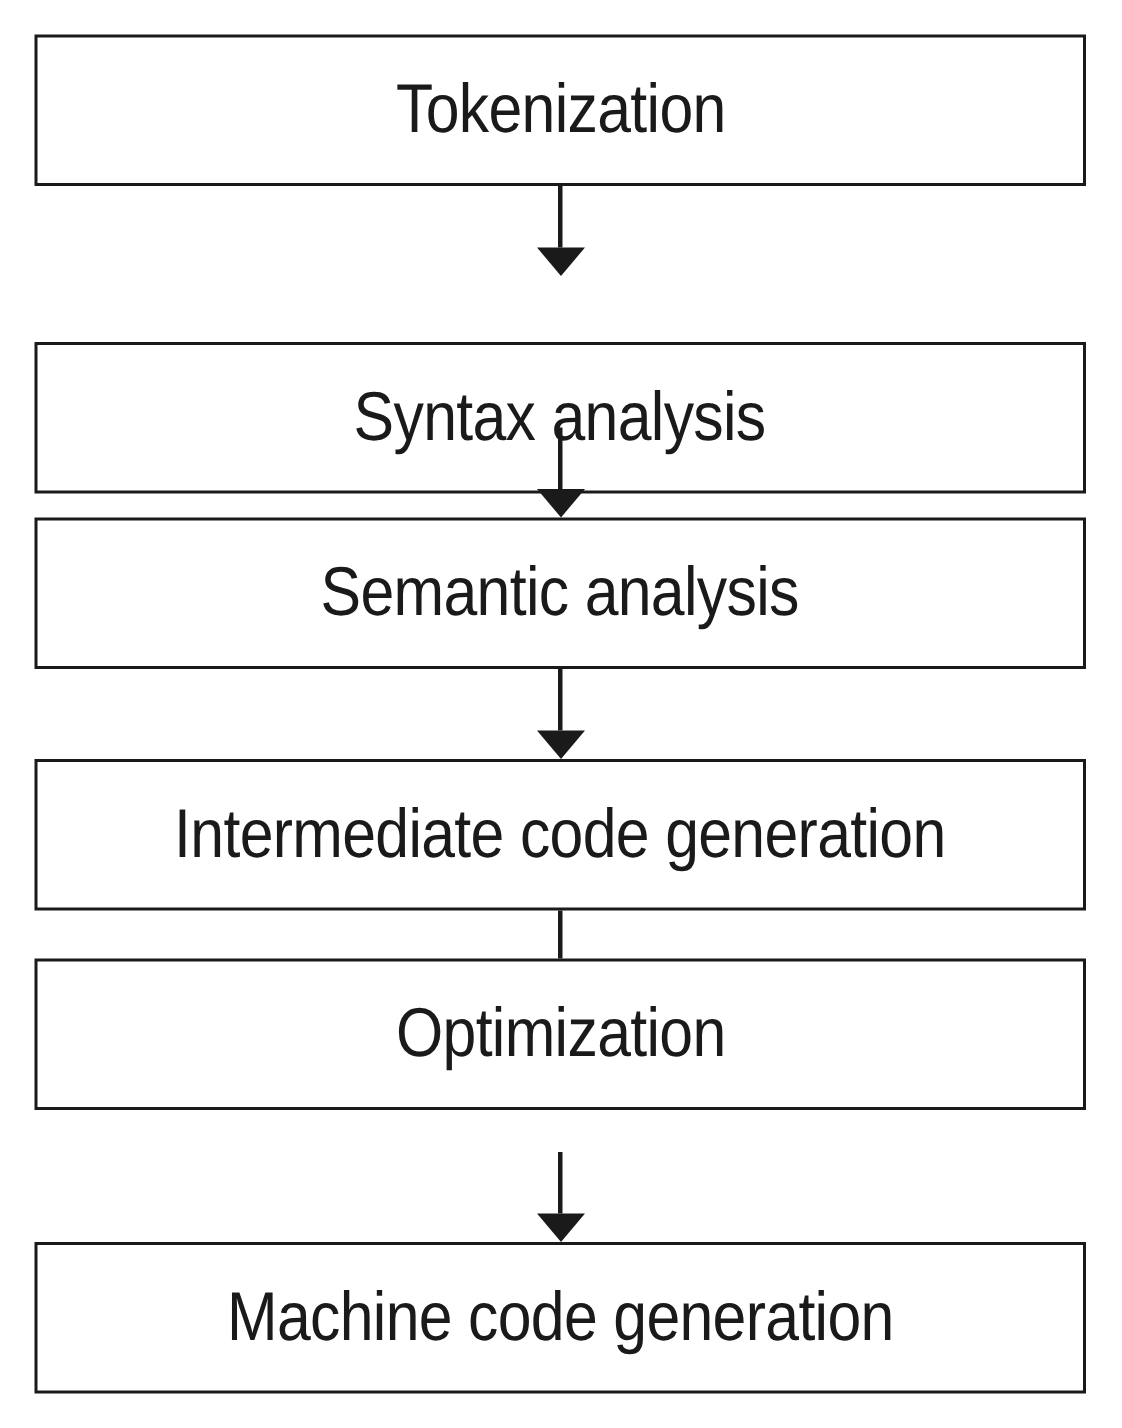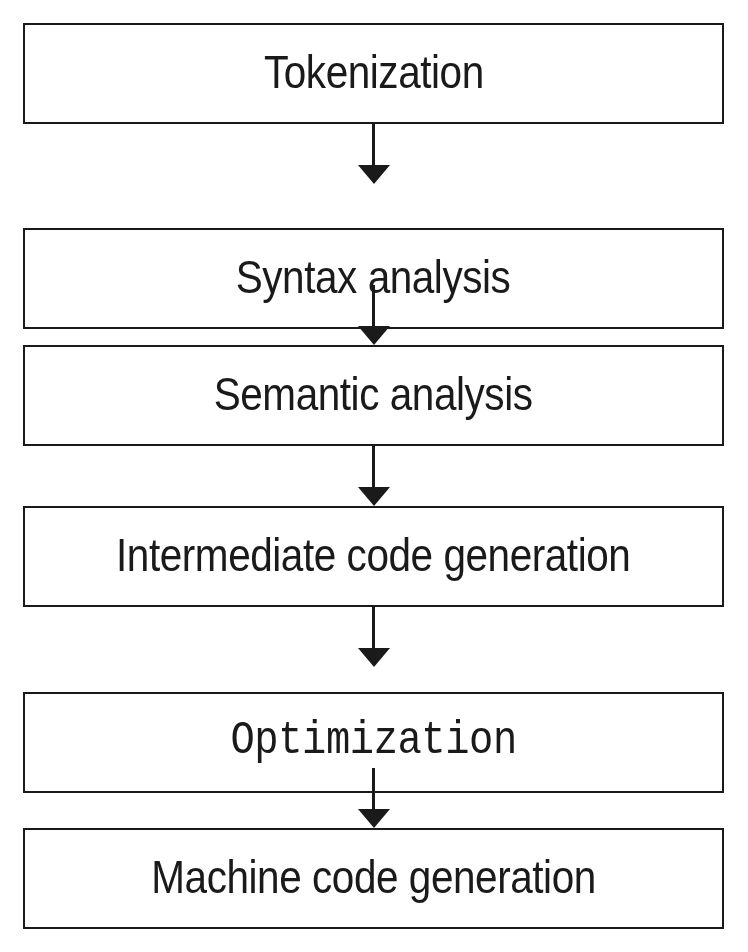--- a/index.html
+++ b/index.html
@@ -34,21 +34,21 @@
     color: #1a1a1a;
     transform: scaleX(0.88);
     white-space: nowrap;
     line-height: 1;
     padding-bottom: 4px;
   }
   .node-1 { top: 23px; }
   .node-2 { top: 184px; margin-top: 44px; }
   .node-3 { top: 345px; text-align: center; }
   .node-4 { top: 506px; }
-  .node-5 { top: 692px; font-family: Liberation Mono, monospace; }
+  .node-5 { top: 639px; }
   .node-6 { top: 828px; text-align: right; }
 
   .arrow {
     position: absolute;
     left: 357px;
     width: 33px;
     height: 60px;
     display: flex;
     flex-direction: column;
     align-items: center;

